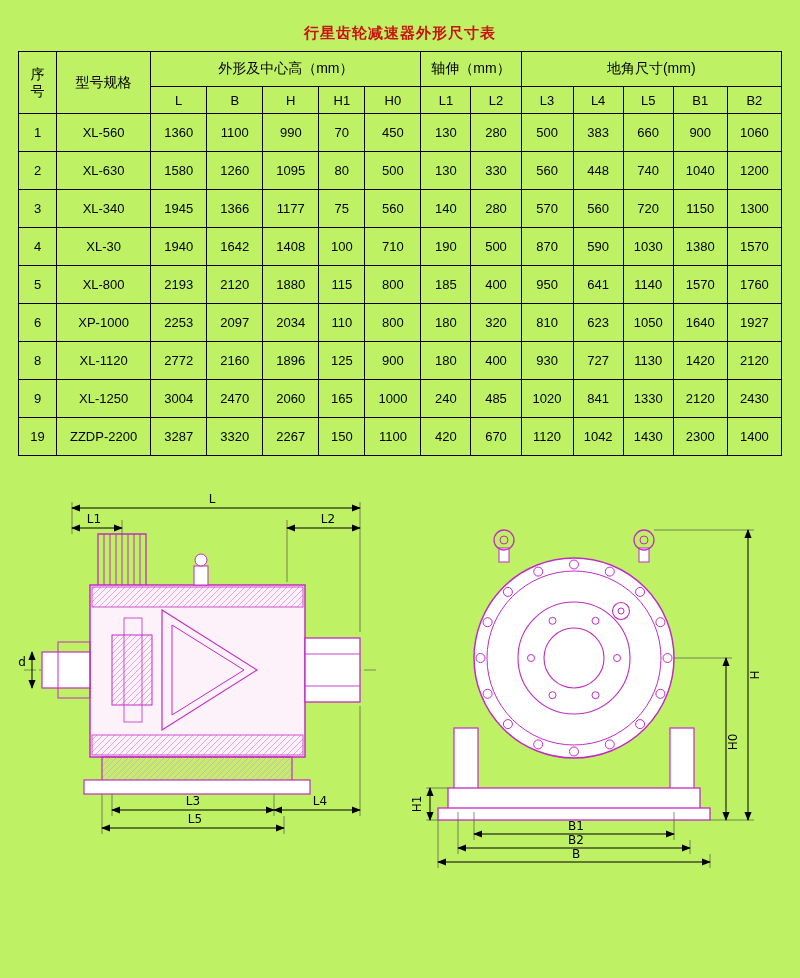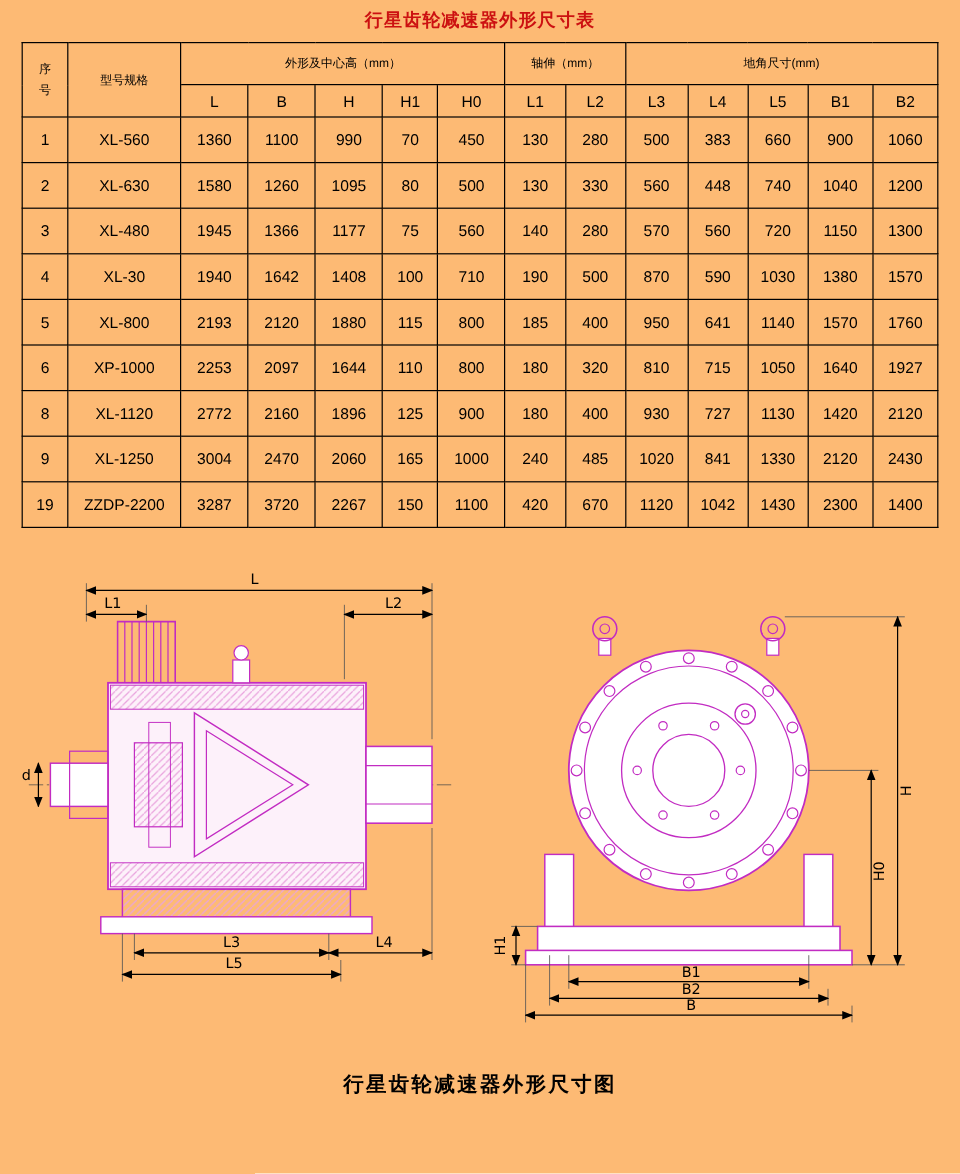--- a/index.html
+++ b/index.html
@@ -1,32 +1,32 @@
 <!DOCTYPE html>
 <html><head>
 <meta charset="utf-8">
 <style>
   html,body{margin:0;padding:0;background:#ffffff;}
   .page{
-    width:800px;height:978px;margin:0 auto;background:#fdba74;
+    width:800px;height:978px;margin:0 auto;background:#bef264;
     font-family:"Liberation Sans","DejaVu Sans",sans-serif;color:#000;
-    box-sizing:border-box;padding-top:4px;overflow:hidden;
+    box-sizing:border-box;padding-top:20px;overflow:hidden;
   }
   .table-title{
     text-align:center;color:#cc1111;font-size:15px;font-weight:bold;
     letter-spacing:1px;margin:4px 0 8px 0;
   }
   table.dims{
     border-collapse:collapse;margin:0 auto;table-layout:fixed;width:764px;
   }
   table.dims th,table.dims td{
     border:1px solid #000;text-align:center;vertical-align:middle;
     font-weight:normal;padding:0;
   }
-  table.dims thead th{font-size:10px;}
+  table.dims thead th{font-size:14px;}
   table.dims thead tr.grp th{height:34px;}
   table.dims thead tr.sub th{height:26px;font-size:13px;}
   table.dims tbody td{height:37px;font-size:13px;}
   th.c-idx{word-break:break-all;padding:0 11px !important;line-height:17px;}
   .drawings{
     display:flex;justify-content:center;align-items:flex-start;
     gap:6px;margin-top:34px;
   }
   .dim-text{font-size:12px;fill:#000;font-family:"DejaVu Sans",sans-serif;}
   .caption{
@@ -109,21 +109,21 @@
           <td>130</td>
           <td>330</td>
           <td>560</td>
           <td>448</td>
           <td>740</td>
           <td>1040</td>
           <td>1200</td>
         </tr>
         <tr>
           <td>3</td>
-          <td>XL-480</td>
+          <td>XL-340</td>
           <td>1945</td>
           <td>1366</td>
           <td>1177</td>
           <td>75</td>
           <td>560</td>
           <td>140</td>
           <td>280</td>
           <td>570</td>
           <td>560</td>
           <td>720</td>
@@ -160,27 +160,27 @@
           <td>641</td>
           <td>1140</td>
           <td>1570</td>
           <td>1760</td>
         </tr>
         <tr>
           <td>6</td>
           <td>XP-1000</td>
           <td>2253</td>
           <td>2097</td>
-          <td>1644</td>
+          <td>2034</td>
           <td>110</td>
           <td>800</td>
           <td>180</td>
           <td>320</td>
           <td>810</td>
-          <td>715</td>
+          <td>623</td>
           <td>1050</td>
           <td>1640</td>
           <td>1927</td>
         </tr>
         <tr>
           <td>8</td>
           <td>XL-1120</td>
           <td>2772</td>
           <td>2160</td>
           <td>1896</td>
@@ -207,21 +207,21 @@
           <td>1020</td>
           <td>841</td>
           <td>1330</td>
           <td>2120</td>
           <td>2430</td>
         </tr>
         <tr>
           <td>19</td>
           <td>ZZDP-2200</td>
           <td>3287</td>
-          <td>3720</td>
+          <td>3320</td>
           <td>2267</td>
           <td>150</td>
           <td>1100</td>
           <td>420</td>
           <td>670</td>
           <td>1120</td>
           <td>1042</td>
           <td>1430</td>
           <td>2300</td>
           <td>1400</td>
@@ -384,15 +384,14 @@
       <line x1="62" y1="358" x2="294" y2="358" stroke="#000" stroke-width="1" marker-start="url(#arR)" marker-end="url(#arR)"></line>
       <text x="180" y="354" text-anchor="middle" class="dim-text">B2</text>
 
       <line x1="42" y1="330" x2="42" y2="378" stroke="#555" stroke-width="0.7"></line>
       <line x1="314" y1="364" x2="314" y2="378" stroke="#555" stroke-width="0.7"></line>
       <line x1="42" y1="372" x2="314" y2="372" stroke="#000" stroke-width="1" marker-start="url(#arR)" marker-end="url(#arR)"></line>
       <text x="180" y="368" text-anchor="middle" class="dim-text">B</text>
     </svg>
   </div>
 
-  <div class="caption">行星齿轮减速器外形尺寸图</div>
 
 </div>
 
 </body></html>

